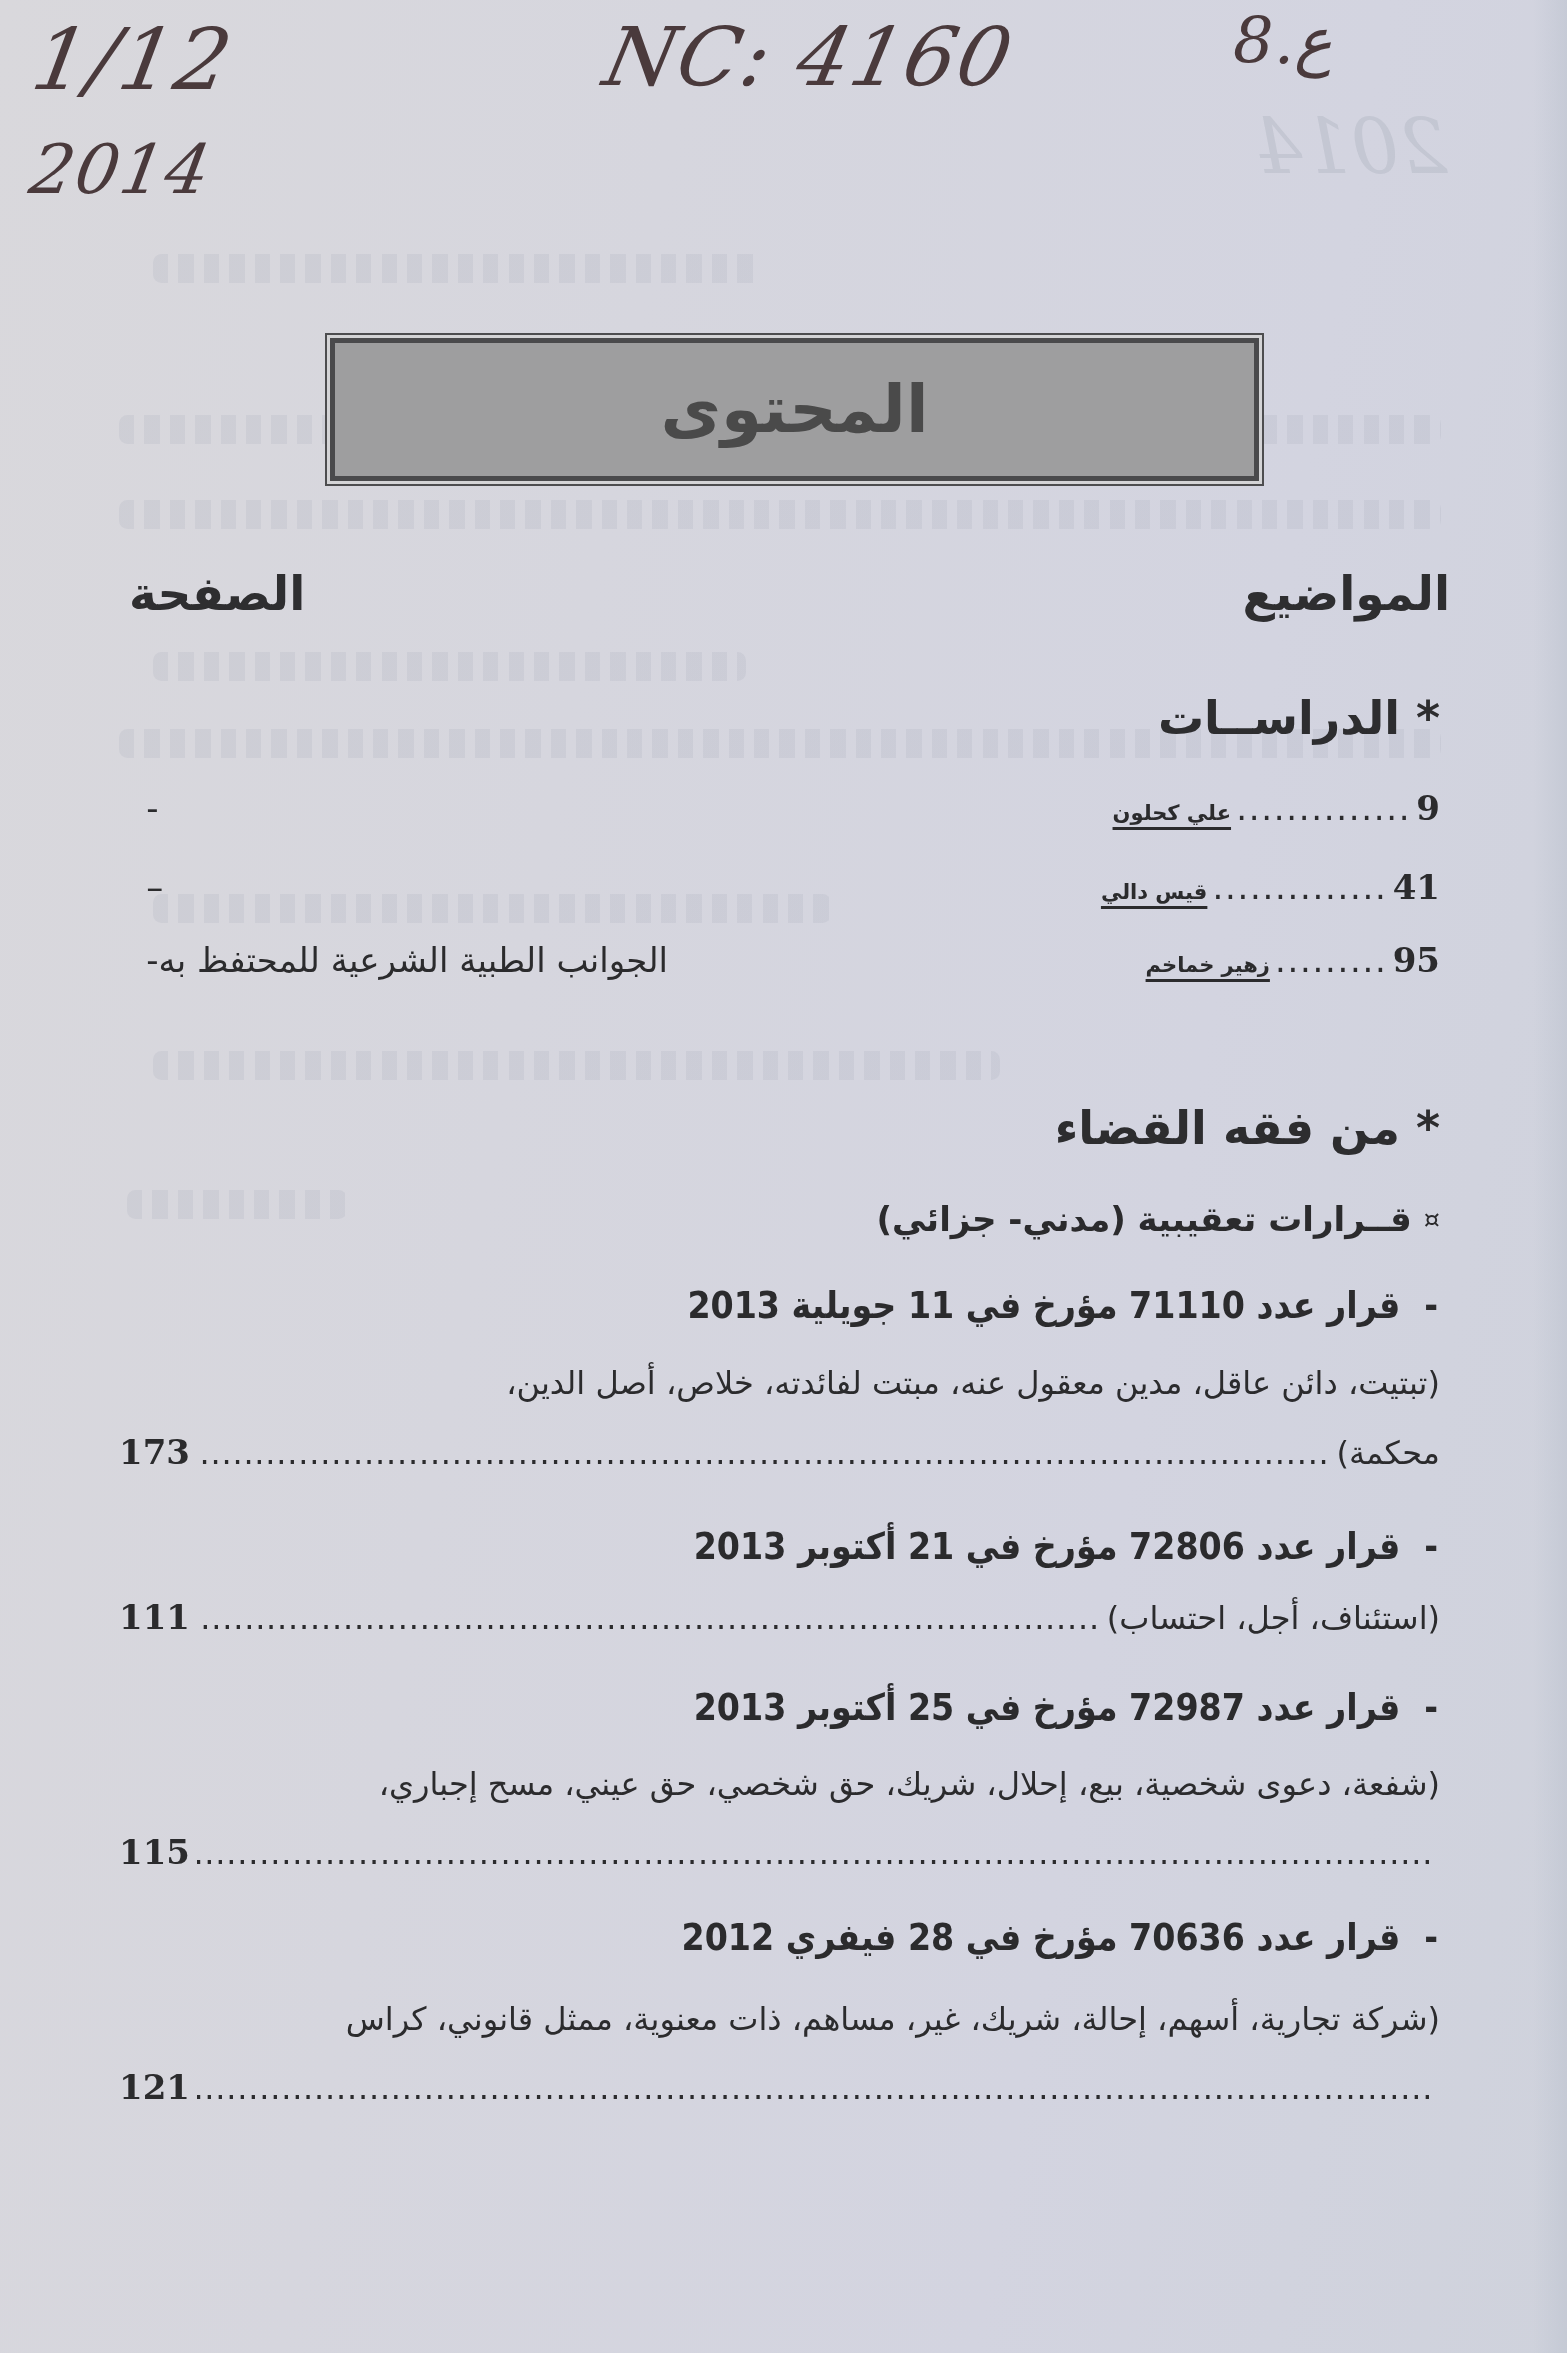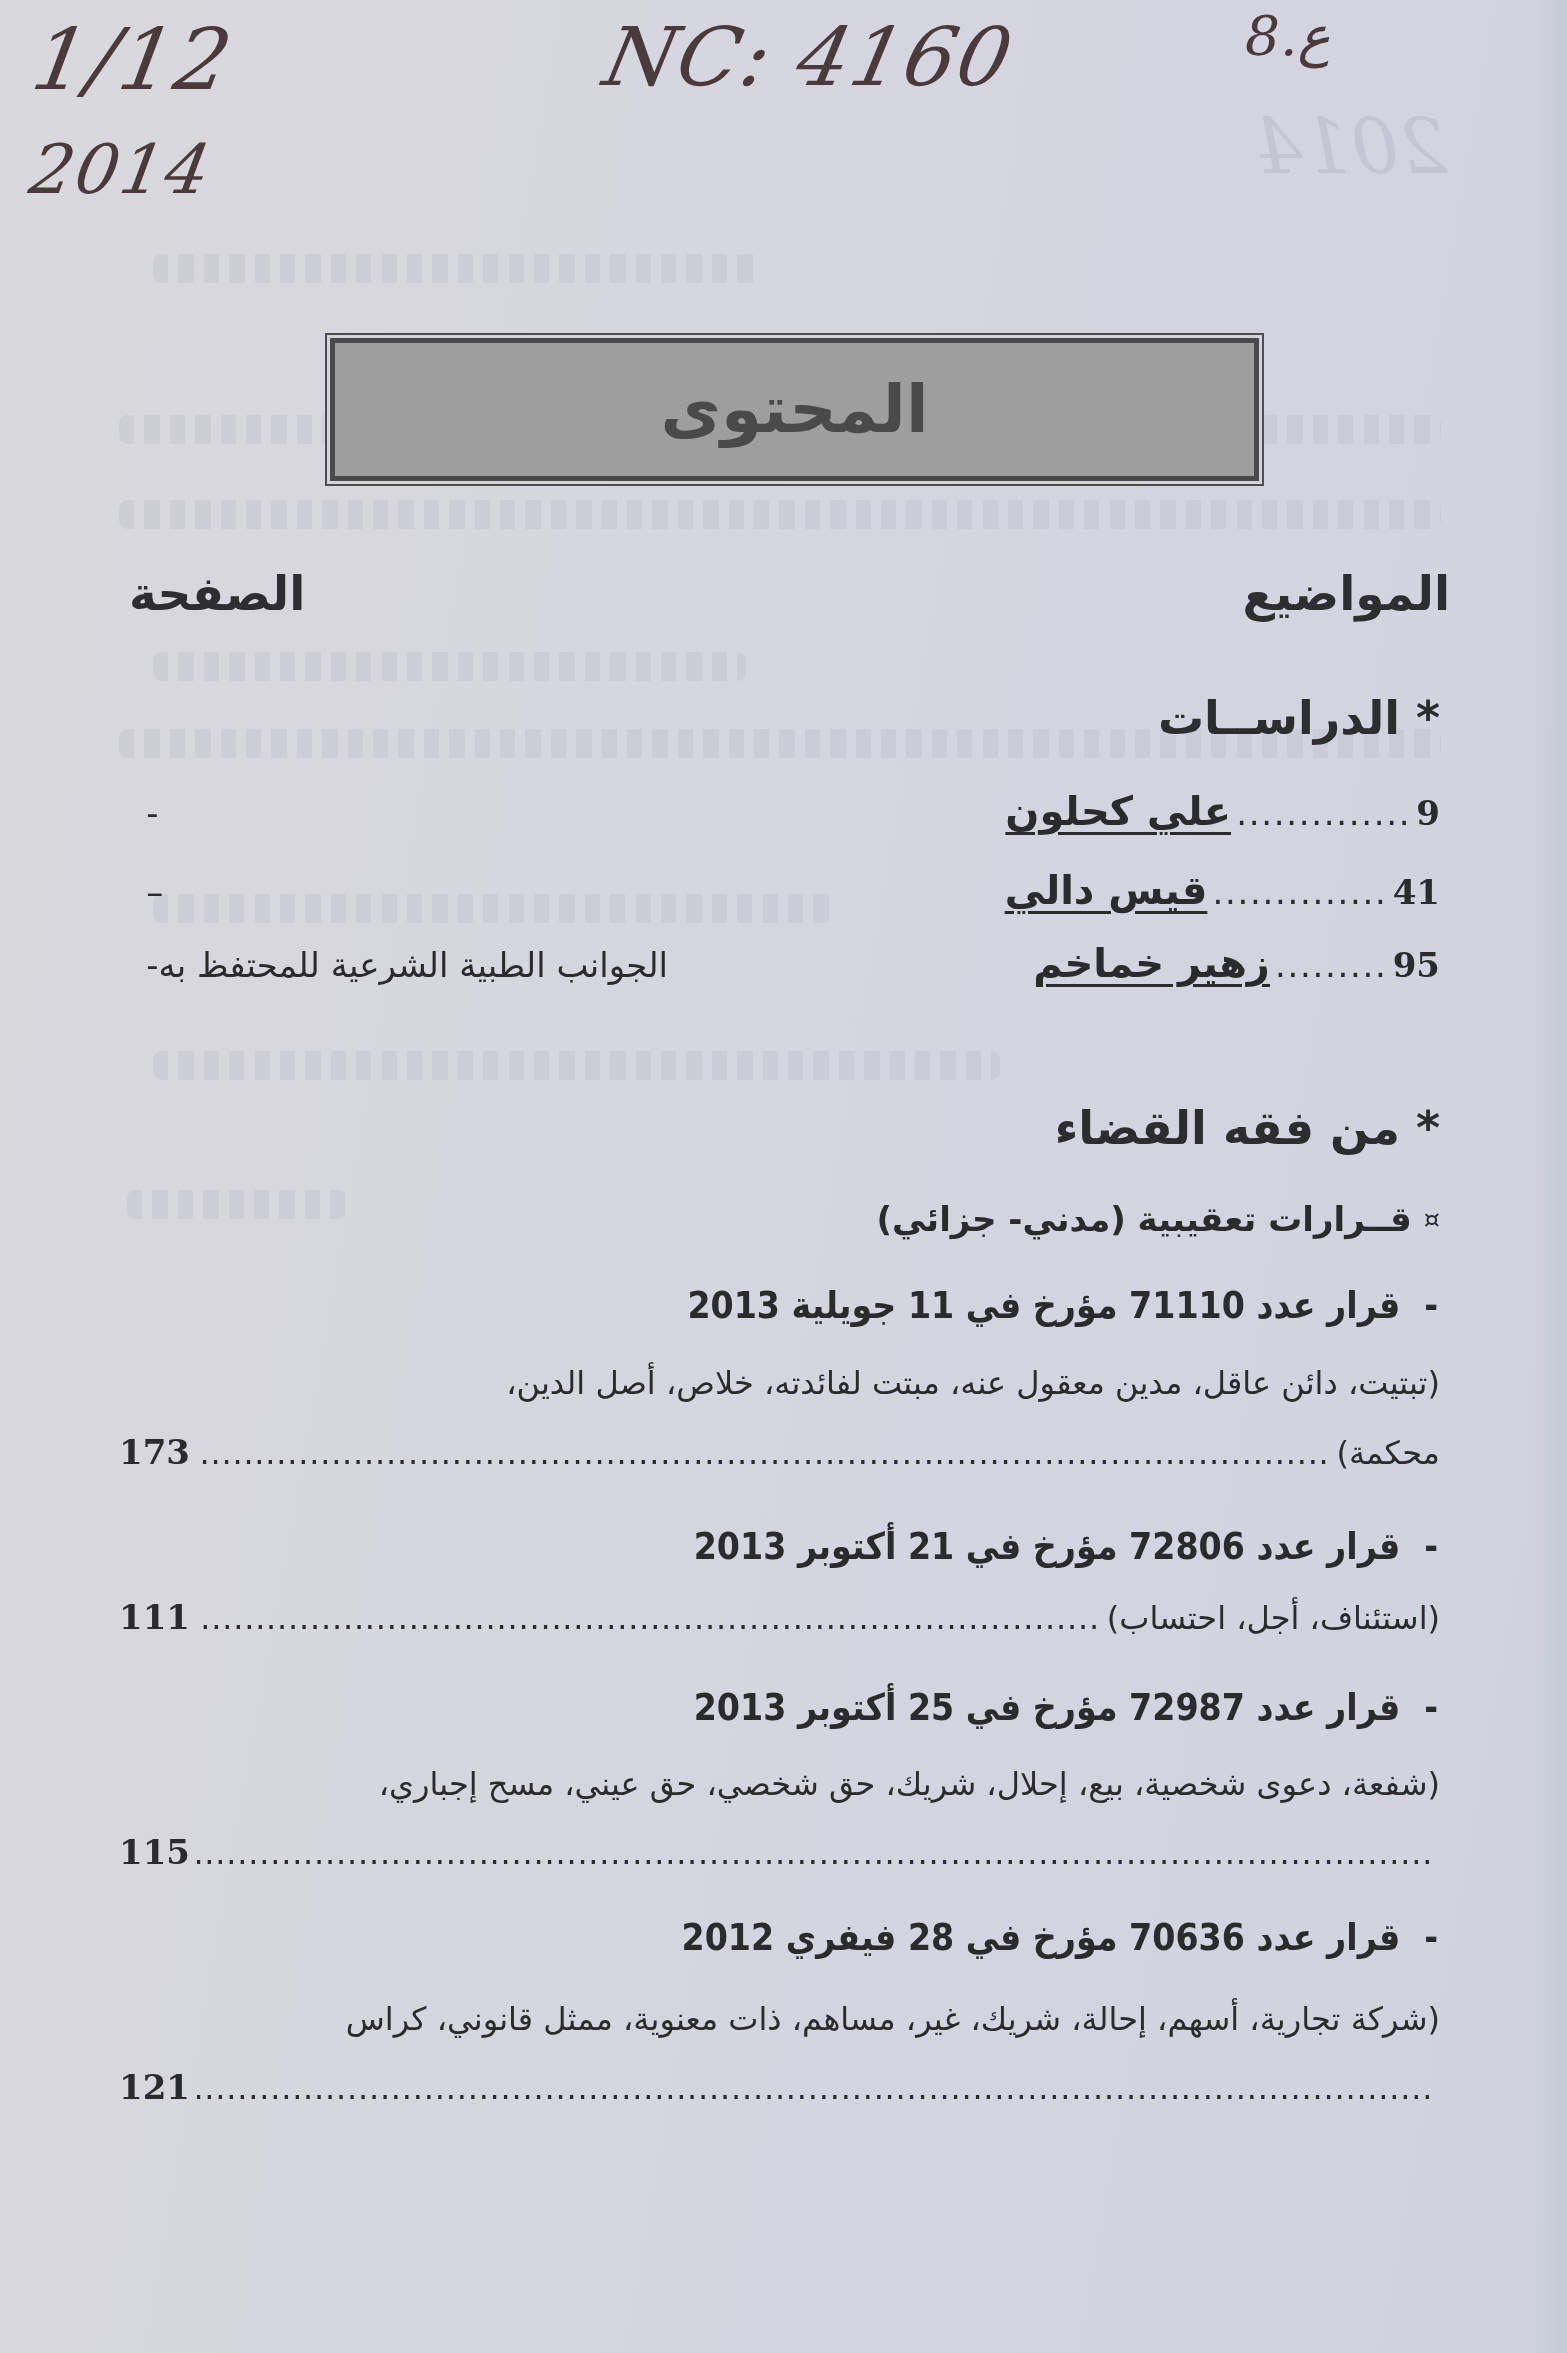--- a/index.html
+++ b/index.html
@@ -25,21 +25,21 @@
     .hand {
       position: absolute;
       font-family: "DejaVu Serif", "Liberation Serif", serif;
       font-style: italic;
       color: #4a3a3c;
       letter-spacing: 1.7px;
     }
     .hand-tl { left: 34px; top: 17px; font-size: 85px; line-height: 1; transform: skewX(-10deg); }
     .hand-tl2 { left: 30.5px; top: 136px; font-size: 68px; line-height: 1; transform: skewX(-10deg); }
     .hand-tc { left: 606px; top: 17px; font-size: 81px; line-height: 1; transform: skewX(-12deg); }
-    .hand-tr { left: 1233px; top: 8.5px; font-size: 55px; line-height: 1; margin-left: 12px; }
+    .hand-tr { left: 1233px; top: 8.5px; font-size: 64px; line-height: 1; }
     .ghost-hand {
       position: absolute; font-family: "DejaVu Serif", serif; font-style: italic;
       color: rgba(150,160,170,0.25); font-size: 76px; transform: scaleX(-1);
     }
 
     
     .bleed {
       position: absolute; left: 119px; width: 1322px; height: 29px;
       background: repeating-linear-gradient(90deg, rgba(160,165,180,0.18) 0 15.3px, rgba(160,165,180,0) 15.3px 25.4px);
       border-radius: 8.5px;
@@ -86,21 +86,21 @@
     .study-row {
       position: absolute; left: 136px; right: 127px; height: 51px;
       display: flex; flex-direction: row-reverse; align-items: baseline;
       font-size: 34px; direction: rtl;
     }
     .study-row .dash { margin-left: 10.2px; }
     .study-title { flex: 0 0 auto; }
     .study-spacer { flex: 1 1 auto; }
     .study-author {
       font-weight: bold; text-decoration: underline; text-decoration-thickness: 2.5px;
-      text-underline-offset: 6.8px; font-size: 40px;
+      text-underline-offset: 6.8px; font-size: 21px;
     }
     .study-dots { letter-spacing: 1.7px; margin: 0 5.1px; }
     .page-num {
       font-family: "DejaVu Serif", "Liberation Serif", serif; font-weight: bold; font-size: 34px;
       direction: ltr;
     }
 
     .subsection {
       position: absolute; right: 127px; top: 1199px;
       font-weight: bold; font-size: 34px; direction: rtl;

